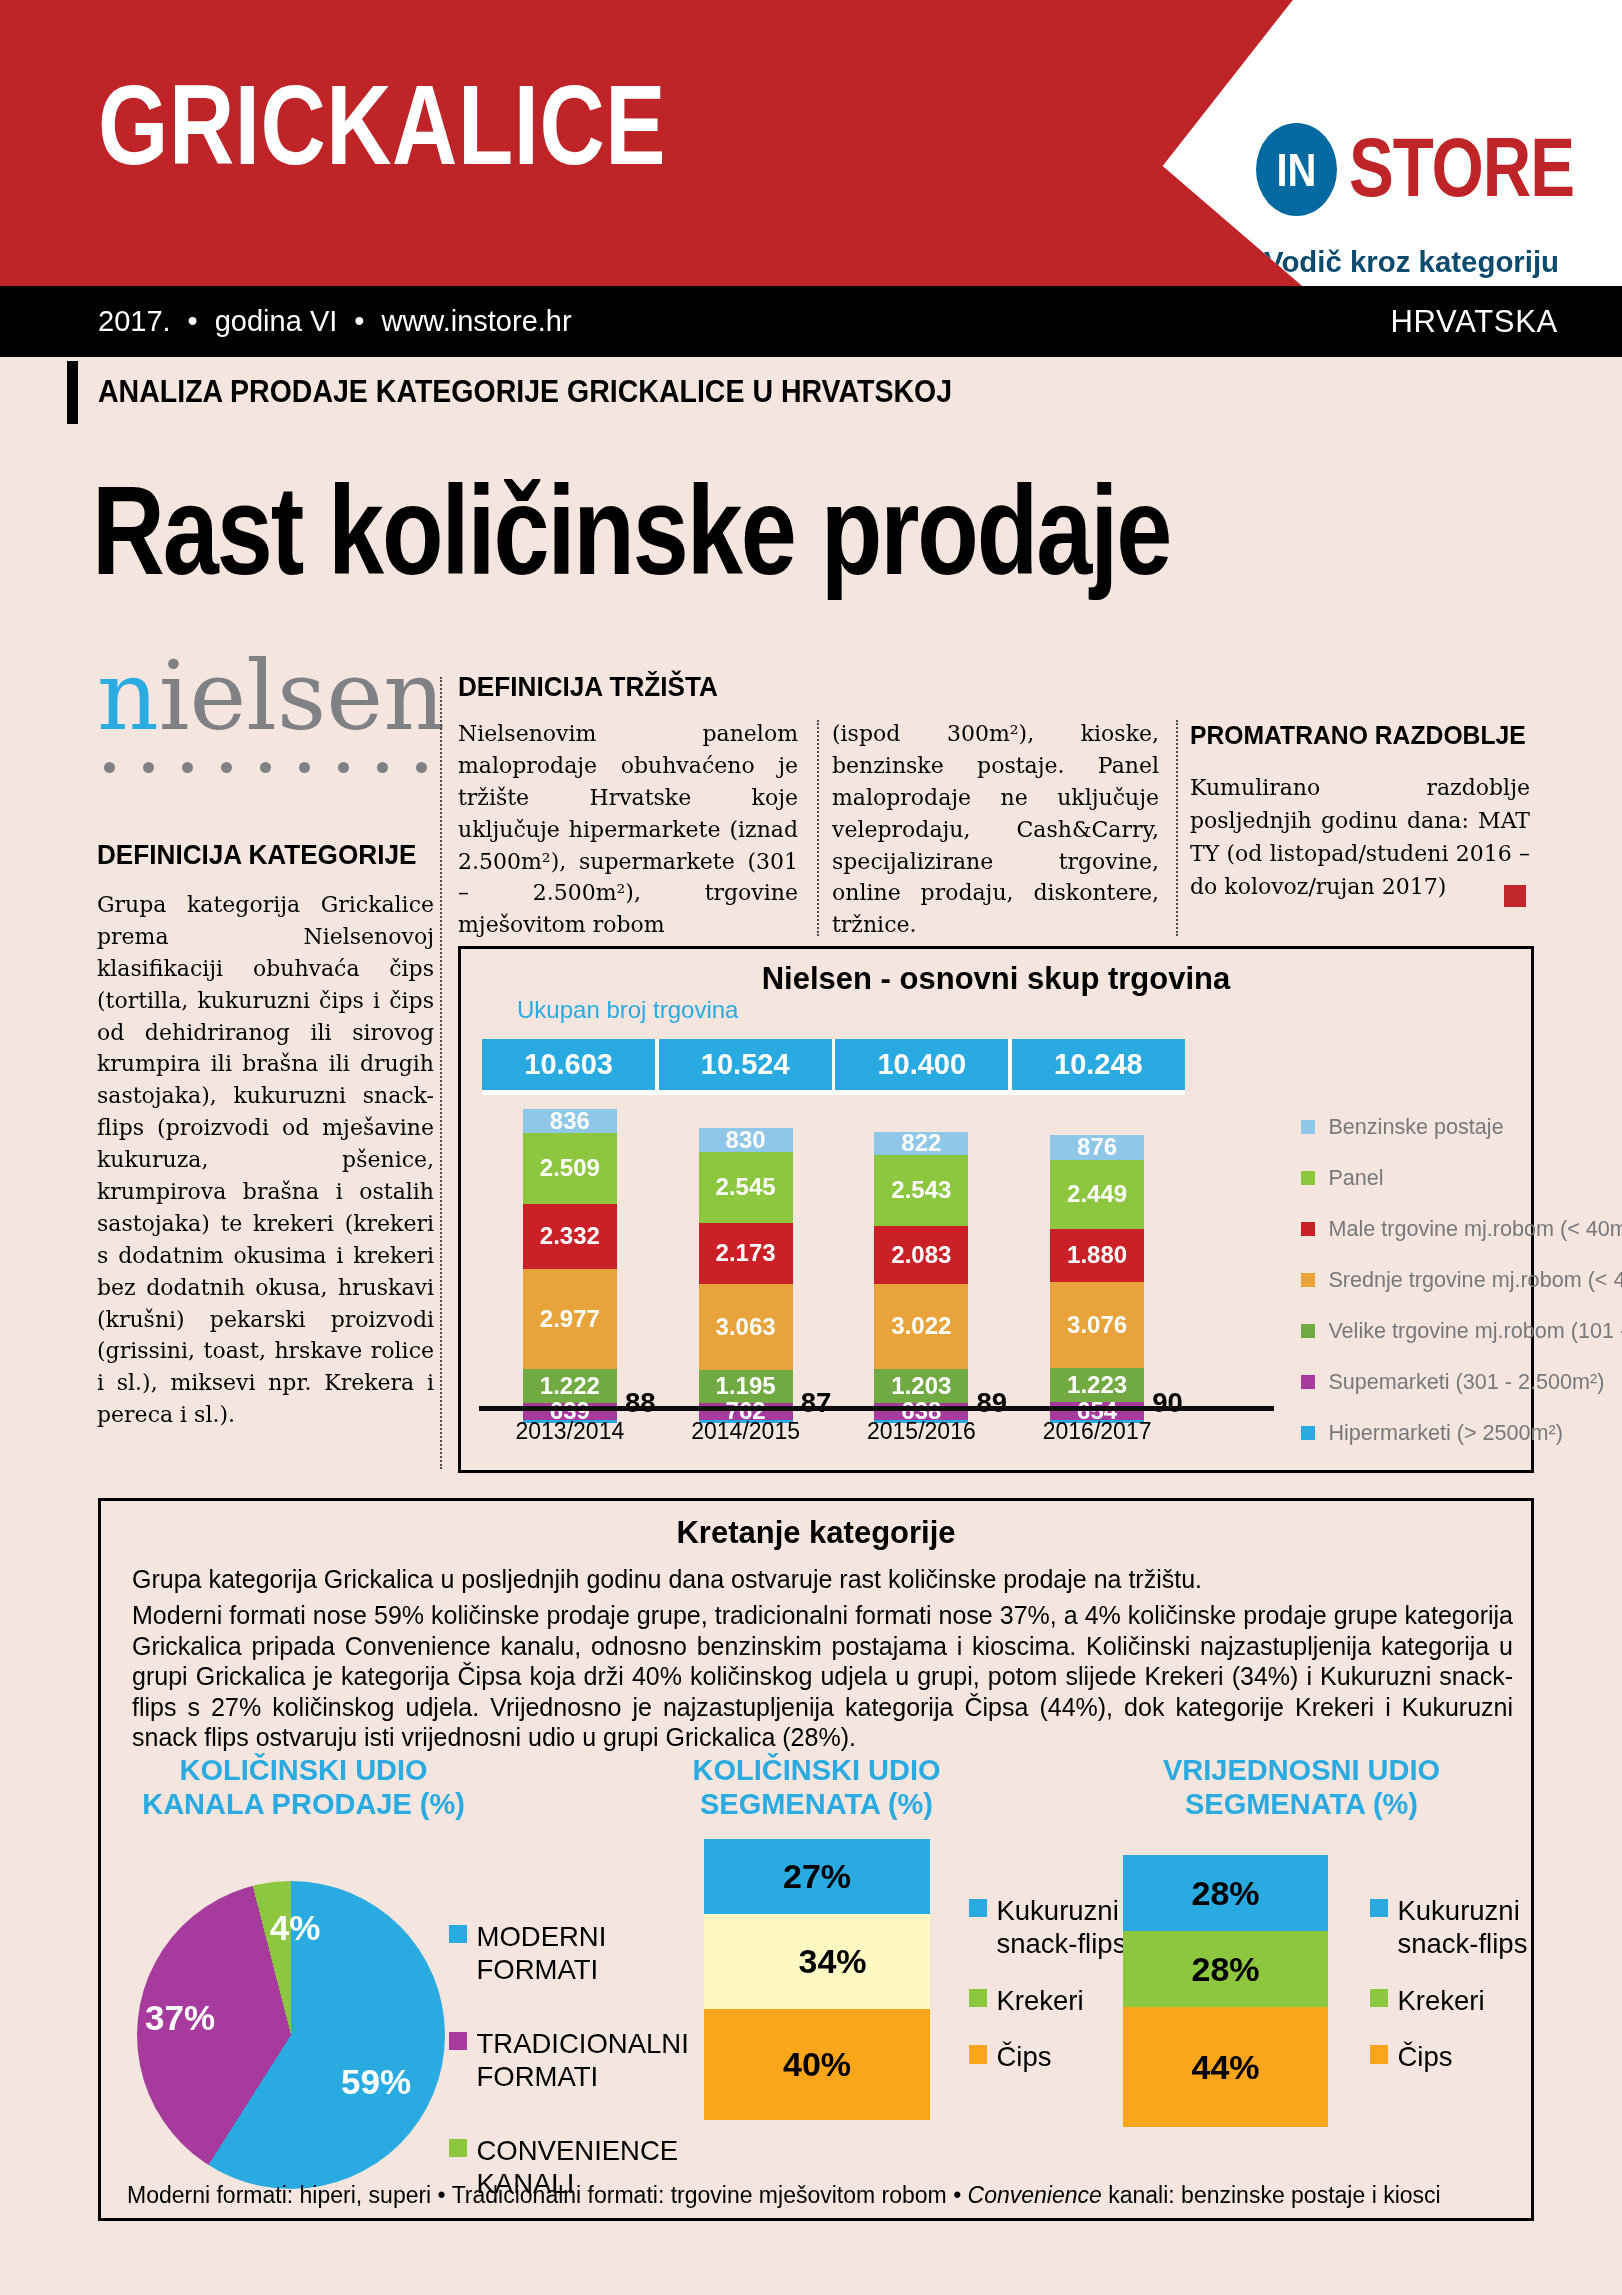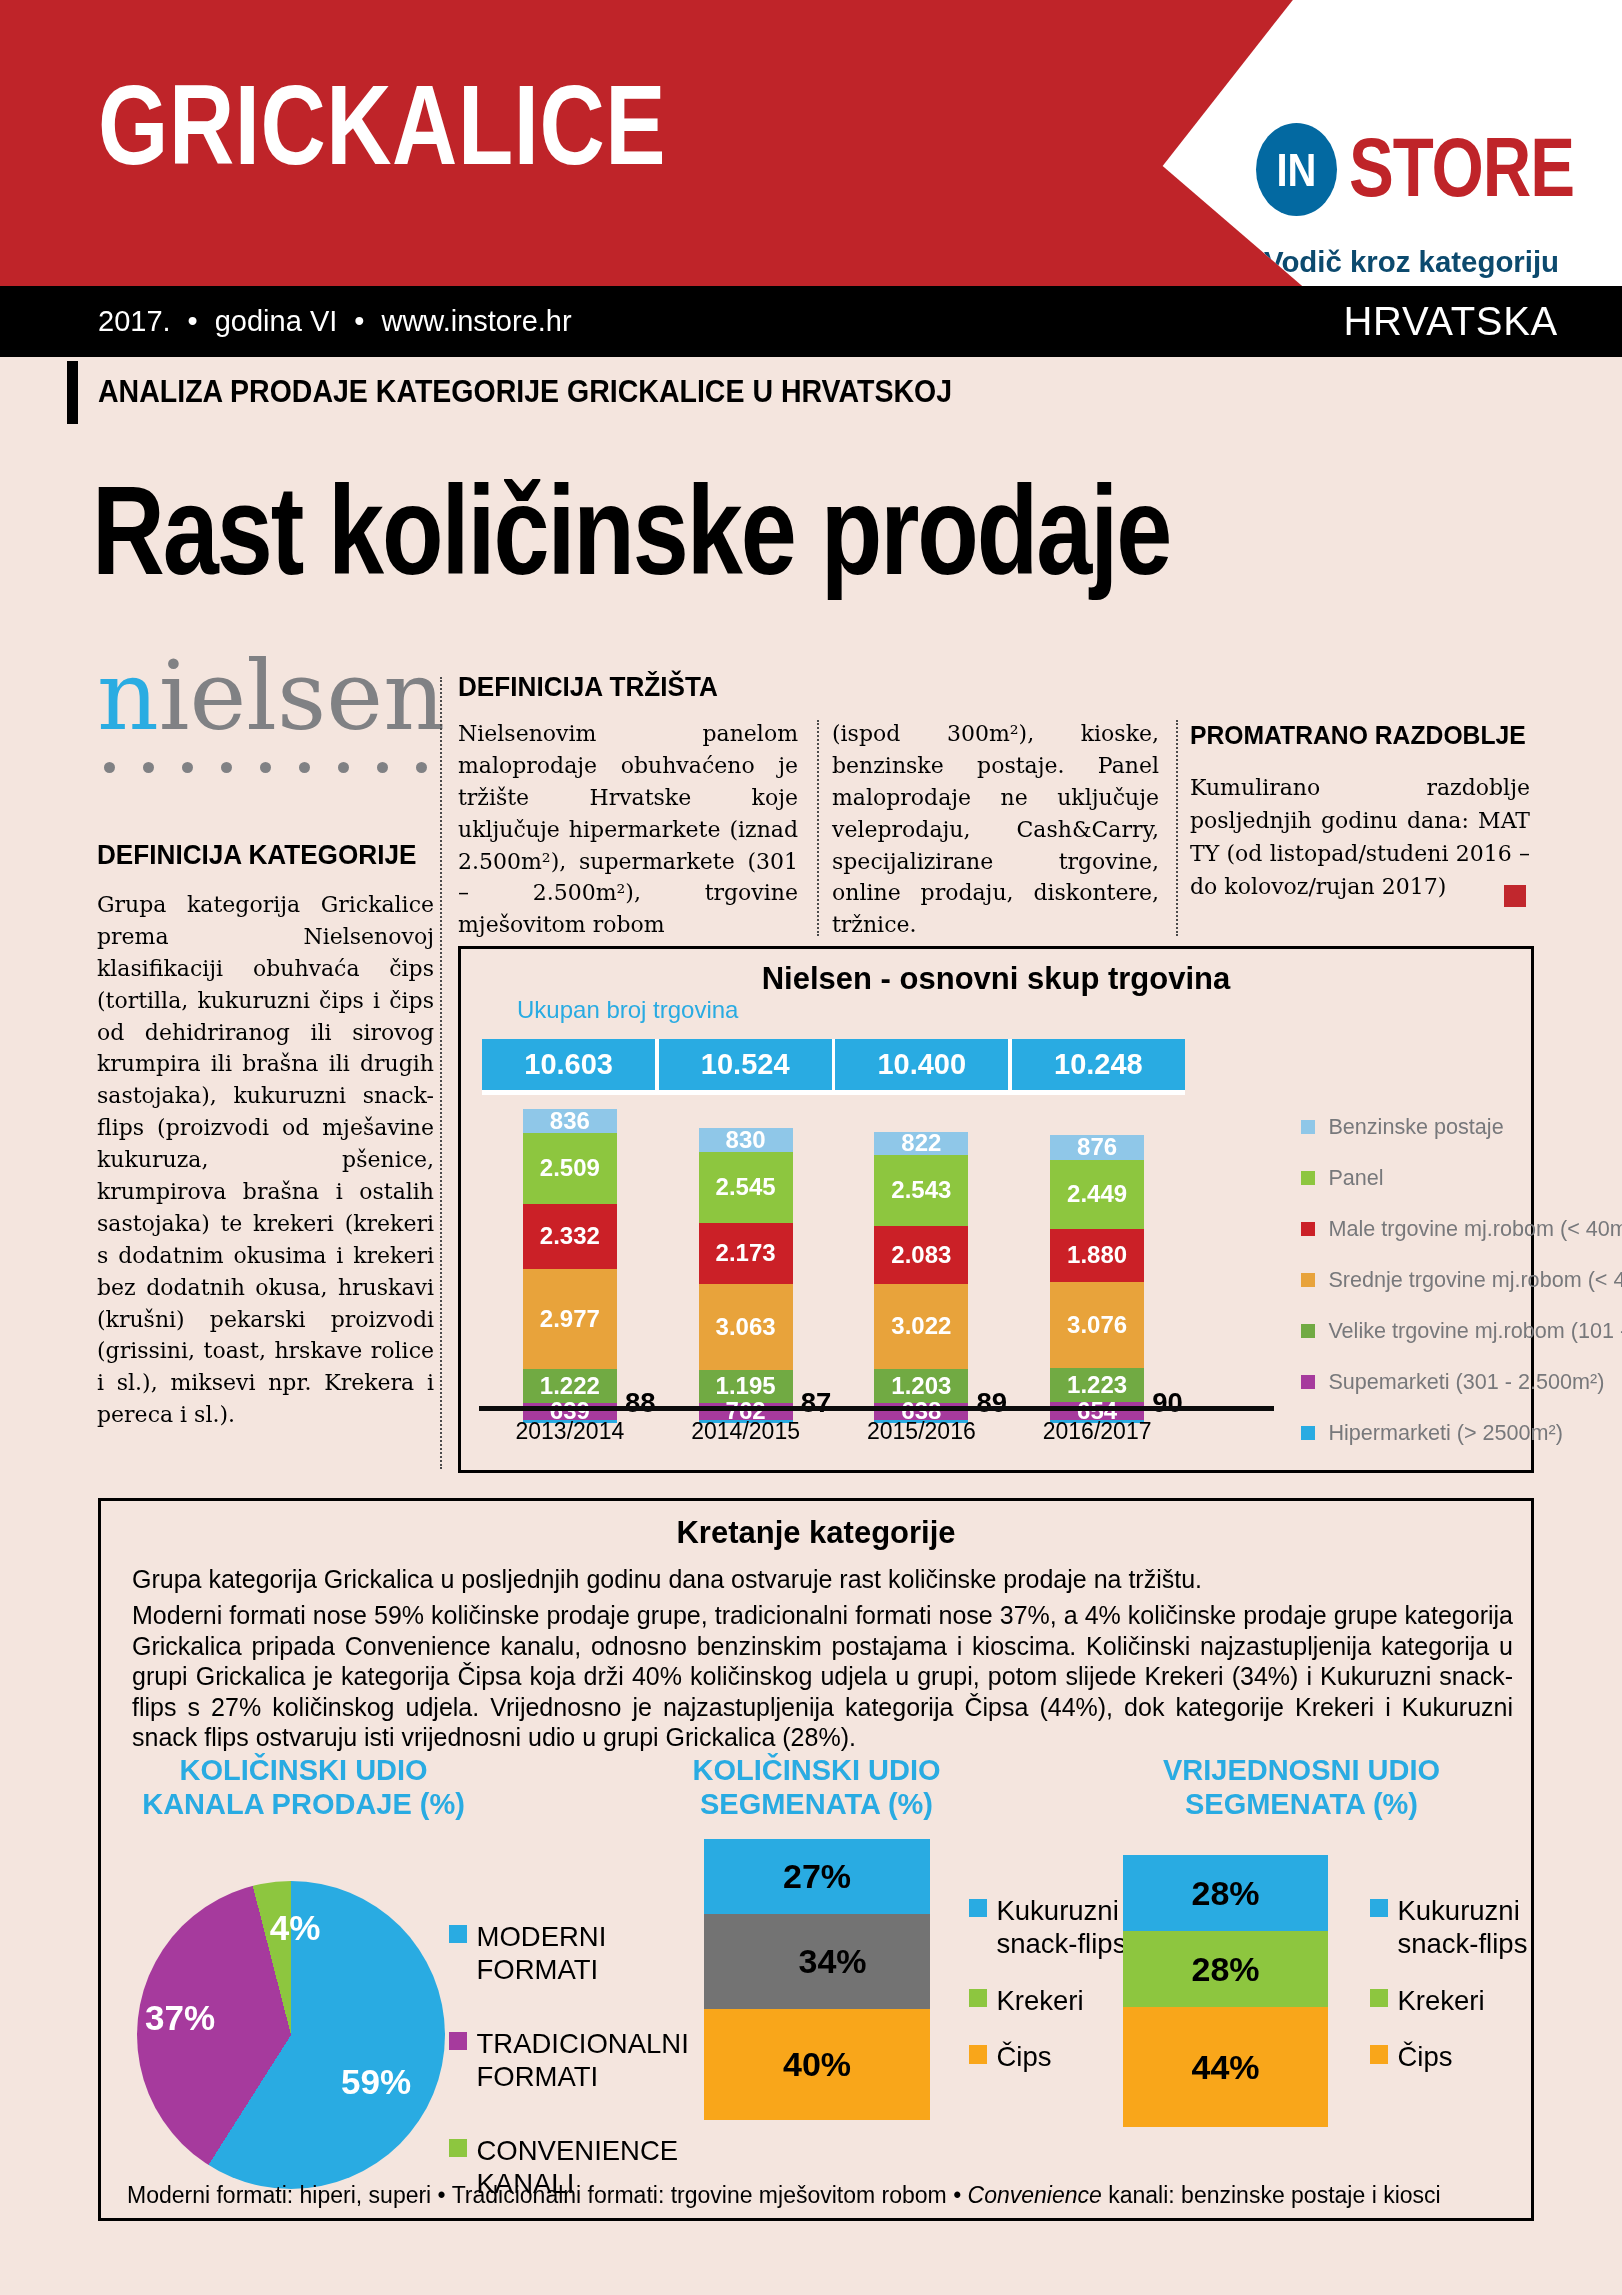--- a/index.html
+++ b/index.html
@@ -16,21 +16,21 @@
         border-radius:50%;display:flex;align-items:center;justify-content:center;}
   .in-circle span{color:#fff;font-weight:bold;font-size:47px;transform:scaleX(.85);}
   .store-word{position:absolute;left:191px;top:119px;font-size:84px;font-weight:bold;color:#bf2429;
         transform:scaleX(.8);transform-origin:left;white-space:nowrap;letter-spacing:-1.3px;}
   .brand-tagline{position:absolute;left:106px;top:245px;font-size:29.4px;font-weight:bold;color:#0c4a6e;white-space:nowrap;}
 
   
   .meta-bar{position:absolute;top:286px;left:0;width:1623px;height:71px;background:#000;color:#fff;
         display:flex;align-items:center;justify-content:space-between;box-sizing:border-box;padding:0 65px 0 98px;}
   .meta-left{display:flex;align-items:center;gap:17px;font-size:29px;}
-  .meta-right{font-size:40px;letter-spacing:0.7px;}
+  .meta-right{font-size:31px;letter-spacing:0.7px;}
 
   
   .kicker-tick{position:absolute;left:67px;top:361px;width:11px;height:63px;background:#000;}
   .kicker{position:absolute;left:98px;top:374px;font-size:31px;font-weight:bold;transform:scaleX(.92);
         transform-origin:left;white-space:nowrap;letter-spacing:0;}
   .headline{position:absolute;left:92px;top:458px;font-size:126px;font-weight:bold;letter-spacing:-2.6px;
         transform:scaleX(.8);transform-origin:left;white-space:nowrap;}
 
   
   .nielsen{position:absolute;left:97px;top:648px;}
@@ -264,21 +264,21 @@
           <div class="lbl">TRADICIONALNI FORMATI</div>
         </div>
         <div class="item">
           <div class="sw" style="background: rgb(141, 198, 63);"></div>
           <div class="lbl">CONVENIENCE KANALI</div>
         </div>
       </div>
 
     <div class="share-bar" id="mid-bar" style="left:603px;top:338px;width:226px;height:281px;">
         <div class="seg" style="height: 76px; background: rgb(41, 171, 226);">27%</div>
-        <div class="seg" style="height: 96px; background: #737373; padding-left: 31px;">34%</div>
+        <div class="seg" style="height: 96px; background: #fef9c3; padding-left: 31px;">34%</div>
         <div class="seg" style="height: 113px; background: rgb(249, 166, 26);">40%</div>
       </div>
     <div class="v-legend" id="mid-legend" style="left:868px;top:393px;gap:23.6px;width:196px;">
         <div class="item">
           <div class="sw" style="background: rgb(41, 171, 226);"></div>
           <div class="lbl">Kukuruzni snack-flips</div>
         </div>
         <div class="item">
           <div class="sw" style="background: rgb(141, 198, 63);"></div>
           <div class="lbl">Krekeri</div>

